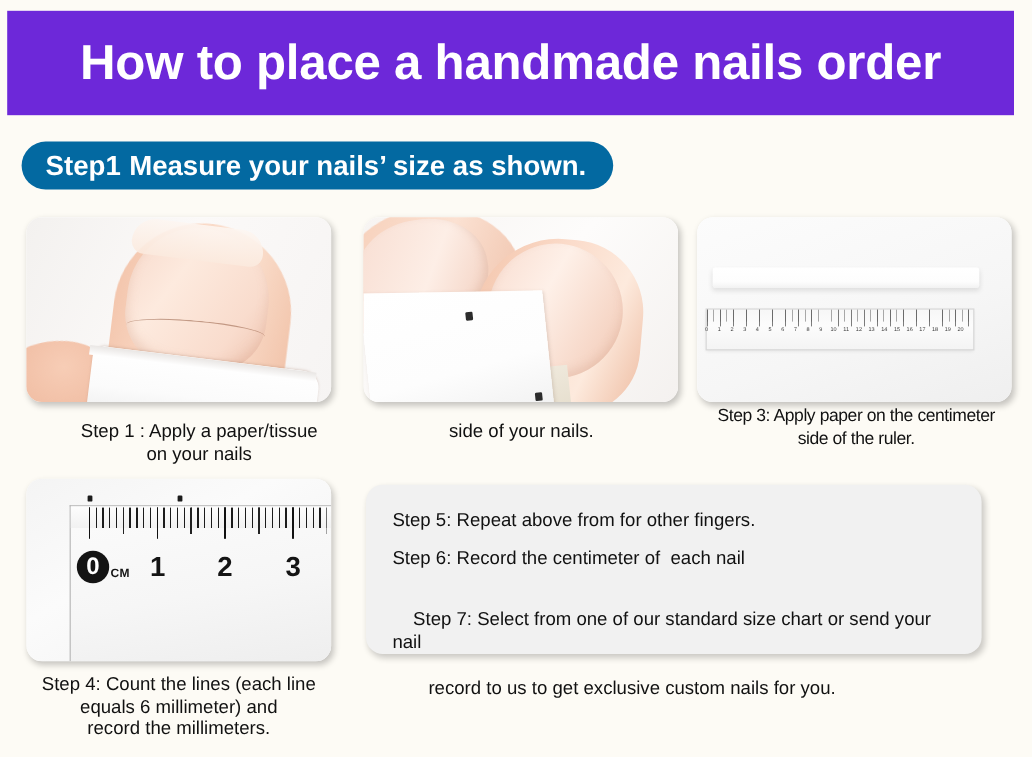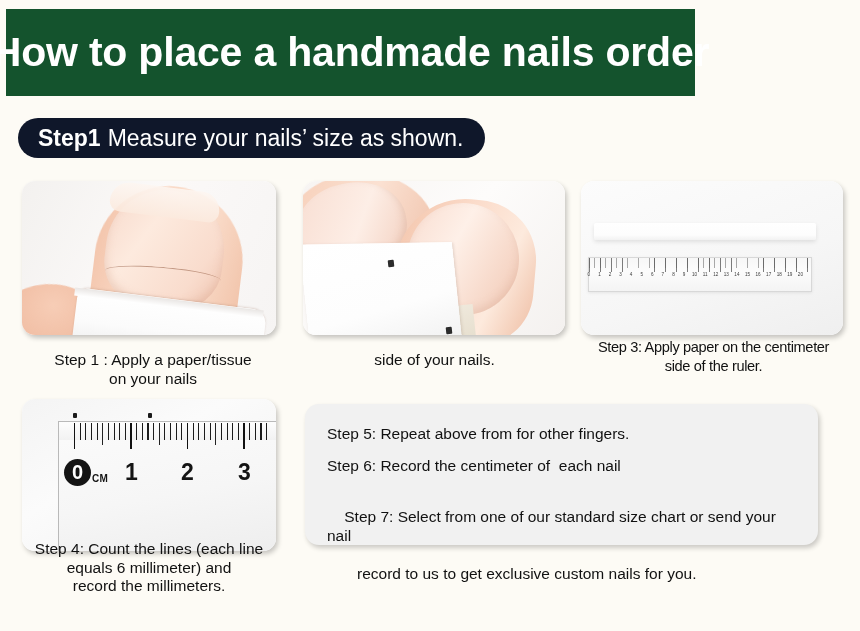--- a/index.html
+++ b/index.html
@@ -13,57 +13,57 @@
     font-family: "Liberation Sans", sans-serif;
     overflow: hidden;
     position: relative;
   }
 
   
   .banner {
     position: absolute;
     left: 6px;
     top: 9px;
-    width: 689px;
+    width: 839px;
     height: 87px;
-    background: #14532d;
+    background: #6d28d9;
     display: flex;
     align-items: center;
     justify-content: center;
   }
   .banner-title {
     color: #ffffff;
     font-size: 41px;
     font-weight: 700;
     letter-spacing: -0.2px;
     white-space: nowrap;
     line-height: 1;
   }
 
   
   .step-pill {
     position: absolute;
     left: 18px;
     top: 118px;
     height: 40px;
     padding: 0 22px 0 20px;
-    background: #0f172a;
+    background: #0369a1;
     border-radius: 22px;
     display: flex;
     align-items: center;
     color: #ffffff;
     font-size: 23px;
     white-space: nowrap;
   }
   .step-pill .pill-strong {
     font-weight: 700;
     margin-right: 7px;
   }
   .step-pill .pill-rest {
-    font-weight: 400;
+    font-weight: 700;
   }
 
   
   .card {
     position: absolute;
     background: #ffffff;
     border-radius: 13px;
     box-shadow: 2px 3px 5px rgba(0,0,0,0.22);
     overflow: hidden;
   }
@@ -74,24 +74,24 @@
   .photo4 { left: 22px;  top: 399px; width: 254px; height: 152px; }
 
   
   .caption {
     position: absolute;
     text-align: center;
     color: #111111;
     font-size: 15.5px;
     line-height: 19px;
   }
-  .cap1 { left: 12px;   top: 350px; width: 282px; }
+  .cap1 { left: 25px;   top: 350px; width: 282px; }
   .cap2 { left: 296px; top: 350px; width: 277px; }
   .cap3 { left: 575px; top: 338px; width: 277px; font-size: 14.6px; letter-spacing: -0.35px; }
-  .cap4 { left: 8px;   top: 540px; width: 282px; line-height: 18.5px; }
+  .cap4 { left: 8px;   top: 562px; width: 282px; line-height: 18.5px; }
 
   
   .steps-panel {
     position: absolute;
     left: 305px;
     top: 404px;
     width: 513px;
     height: 141px;
     background: #f1f1f1;
     border-radius: 14px;

